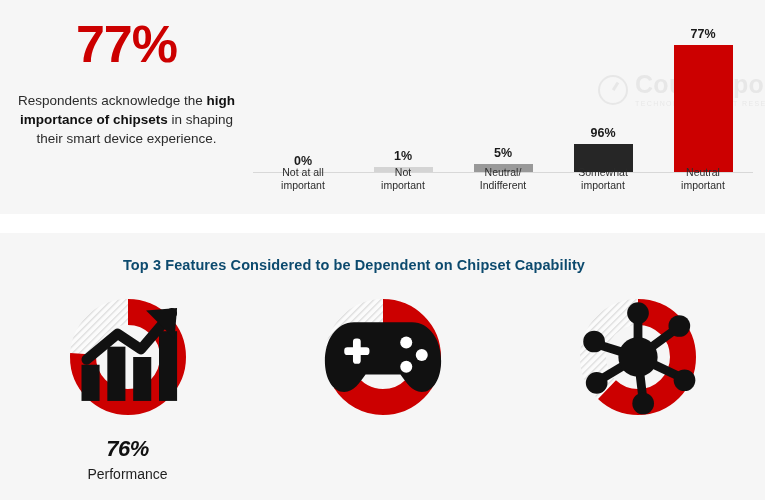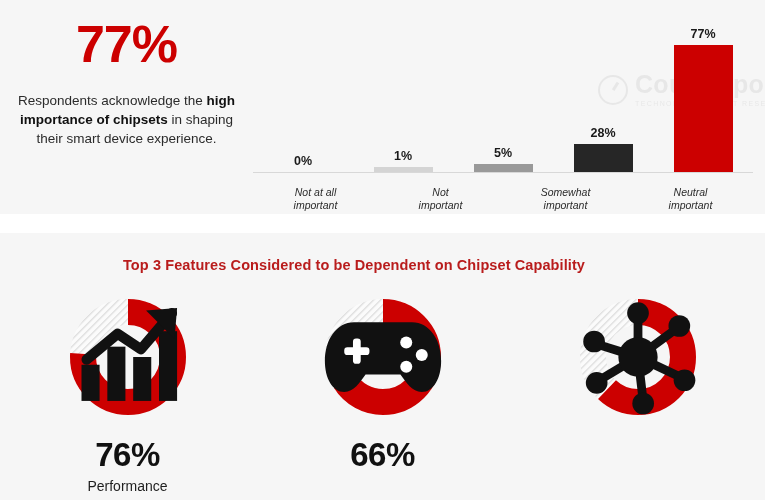--- a/index.html
+++ b/index.html
@@ -61,54 +61,53 @@
     margin-bottom:4px;
   }
   .bar-rect{width:59px;}
   .bar-rect.c-red{background:#cc0000;}
   .bar-rect.c-dark{background:#262626;}
   .bar-rect.c-gray{background:#999999;}
   .bar-rect.c-light{background:#d4d4d4;}
   .bar-rect.c-none{background:transparent;}
 
   #bar-labels{
-    position:absolute;left:0;top:180px;width:500px;
+    position:absolute;left:0;top:160px;width:500px;
     display:flex;
-    font-style:italic;
   }
   .bar-label{
     flex:1 1 0;text-align:center;
     font-size:10.5px;line-height:1.28;color:#2b2b2b;
   }
 
   
   #section-title{
     position:absolute;left:0;top:24px;width:708px;
     text-align:center;
-    font-size:14.5px;font-weight:bold;color:#b91c1c;
+    font-size:14.5px;font-weight:bold;color:#0c4a6e;
     letter-spacing:.1px;
   }
   #donuts{
     position:absolute;left:0;top:62px;width:765px;
     display:flex;
   }
   .donut-item{
     flex:1 1 0;
     display:flex;flex-direction:column;align-items:center;
   }
   .donut-wrap{position:relative;width:124px;height:124px;}
   .donut-wrap svg{display:block;width:124px;height:124px;}
   .donut-icon{
     position:absolute;left:0;top:0;width:124px;height:124px;
     display:flex;align-items:center;justify-content:center;
     pointer-events:none;
   }
   .donut-value{
     margin-top:17px;
-    font-size:33px;font-weight:bold;color:#111;letter-spacing:-.5px;
+    font-size:22px;font-weight:bold;color:#111;letter-spacing:-.5px;font-style:italic;
   }
   .donut-label{
     margin-top:4px;
     font-size:14px;color:#1f1f1f;text-align:center;
   }
 
   
   .watermark{
     position:absolute;
     display:flex;align-items:center;
@@ -166,37 +165,41 @@
           </div>
           <div class="bar-col">
             <div class="bar-value">1%</div>
             <div class="bar-rect c-light" style="height: 5px;"></div>
           </div>
           <div class="bar-col">
             <div class="bar-value">5%</div>
             <div class="bar-rect c-gray" style="height: 8.2px;"></div>
           </div>
           <div class="bar-col">
-            <div class="bar-value">28%</div>
+            <div class="bar-value">96%</div>
             <div class="bar-rect c-dark" style="height: 28px;"></div>
           </div>
           <div class="bar-col">
             <div class="bar-value">77%</div>
             <div class="bar-rect c-red" style="height: 126.8px;"></div>
           </div>
         </div>
       <div id="bar-axis"></div>
       <div id="bar-labels">
           <div class="bar-label">
             <div>Not at all</div>
             <div>important</div>
           </div>
           <div class="bar-label">
             <div>Not</div>
             <div>important</div>
+          </div>
+          <div class="bar-label">
+            <div>Neutral/</div>
+            <div>Indifferent</div>
           </div>
           <div class="bar-label">
             <div>Somewhat</div>
             <div>important</div>
           </div>
           <div class="bar-label">
             <div>Neutral</div>
             <div>important</div>
           </div>
         </div>
@@ -250,21 +253,20 @@
               <svg viewBox="0 0 64 44" width="48" height="34" aria-hidden="true">
                 <path d="M17 4 H47 C56 4 62 13 62 24 C62 33 58 40 52 40 C47 40 44 35 41 31 H23 C20 35 17 40 12 40 C6 40 2 33 2 24 C2 13 8 4 17 4 Z" fill="#111"></path>
                 <rect x="12" y="17" width="13" height="4" rx="1.6" fill="#fff"></rect>
                 <rect x="16.5" y="12.5" width="4" height="13" rx="1.6" fill="#fff"></rect>
                 <circle cx="44" cy="14.5" r="3.1" fill="#fff"></circle>
                 <circle cx="52" cy="21" r="3.1" fill="#fff"></circle>
                 <circle cx="44" cy="27" r="3.1" fill="#fff"></circle>
               </svg>
             </div>
           </div>
-          <div class="donut-value">66%</div>
         </div>
         <div class="donut-item">
           <div class="donut-wrap">
             <svg viewBox="0 0 124 124">
               <defs>
                 <pattern id="hatch2" width="5" height="5" patternUnits="userSpaceOnUse" patternTransform="rotate(45)">
                   <rect width="5" height="5" fill="#fbfbfb"></rect>
                   <line x1="0" y1="0" x2="0" y2="5" stroke="#dcdcdc" stroke-width="2.6"></line>
                 </pattern>
               </defs>

